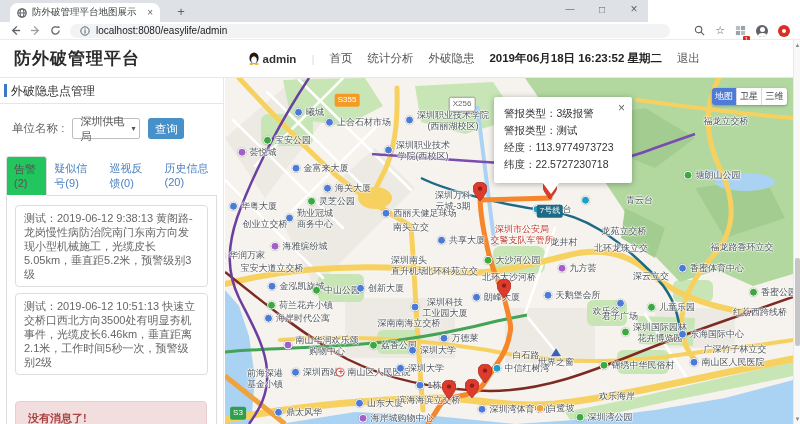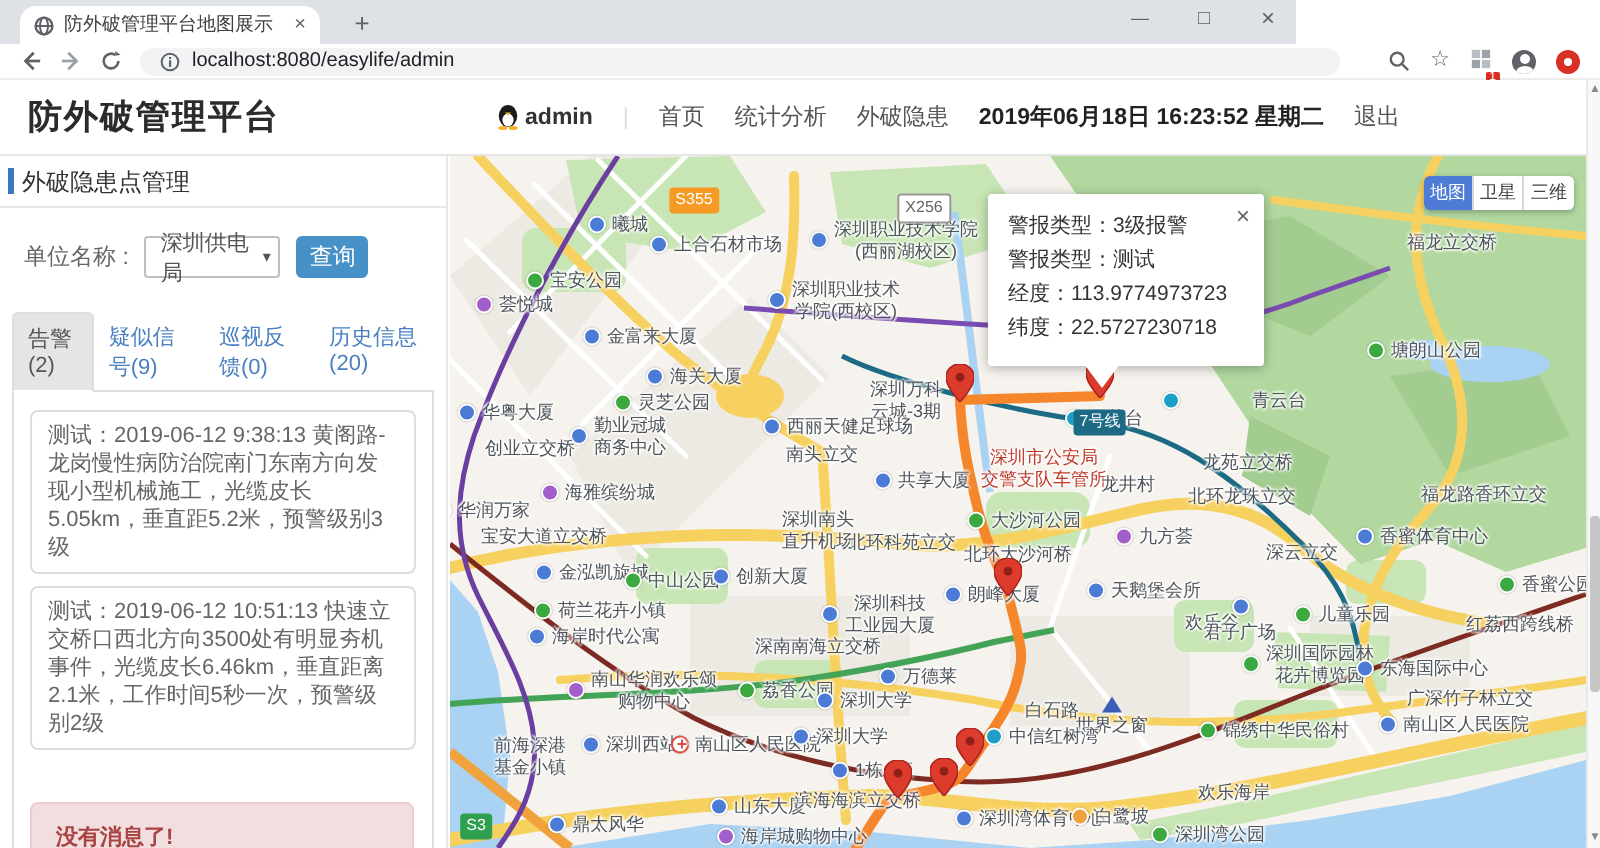--- a/index.html
+++ b/index.html
@@ -55,21 +55,21 @@
   .side-form { display:flex; align-items:center; padding:14px 0 12px 12px; gap:8px; }
   .side-form label { font-size:11.5px; color:#666; }
   .unit-select { width:68px; height:21px; border:1px solid #bfbfbf; border-radius:2px; background:#fff;
     display:flex; align-items:center; font-size:11px; color:#555; padding:0 4px 0 7px; }
   .unit-select .caret { margin-left:auto; font-size:8px; color:#555; }
   .search-btn { width:36px; height:21px; background:#4790c8; color:#fff; border:none; border-radius:3px;
     font-size:11.5px; line-height:20px; text-align:center; }
   .tab-panel { margin:5px 6px 0 6px; }
   .tabs { display:flex; font-size:11px; border-bottom:1px solid #ddd; }
   .tab-item { padding:5px 7px 4px 7px; color:#4a80c0; }
-  .tab-item.active { background:#e5e5e5; border:1px solid #ddd; border-bottom:1px solid #fff;
+  .tab-item.active { background:#22c55e; border:1px solid #ddd; border-bottom:1px solid #fff;
     border-radius:3px 3px 0 0; margin-bottom:-1px; color:#555; }
   .panel-body { border:1px solid #ddd; border-top:none; min-height:252px; padding:9px 8px; background:#fff; }
   .msg-card { border:1px solid #ddd; border-radius:4px; padding:5px 8px; font-size:11px; color:#666;
     line-height:14px; margin-bottom:6px; }
   .no-more { margin-top:26px; background:#f2dede; border:1px solid #ebccd1; border-radius:4px;
     color:#a94442; font-weight:bold; font-size:11px; padding:9px 12px; width:192px; }
 
   
   .map { position:absolute; left:225px; top:78px; width:568px; height:346px; overflow:hidden;
     background:#f6f3ee; }

